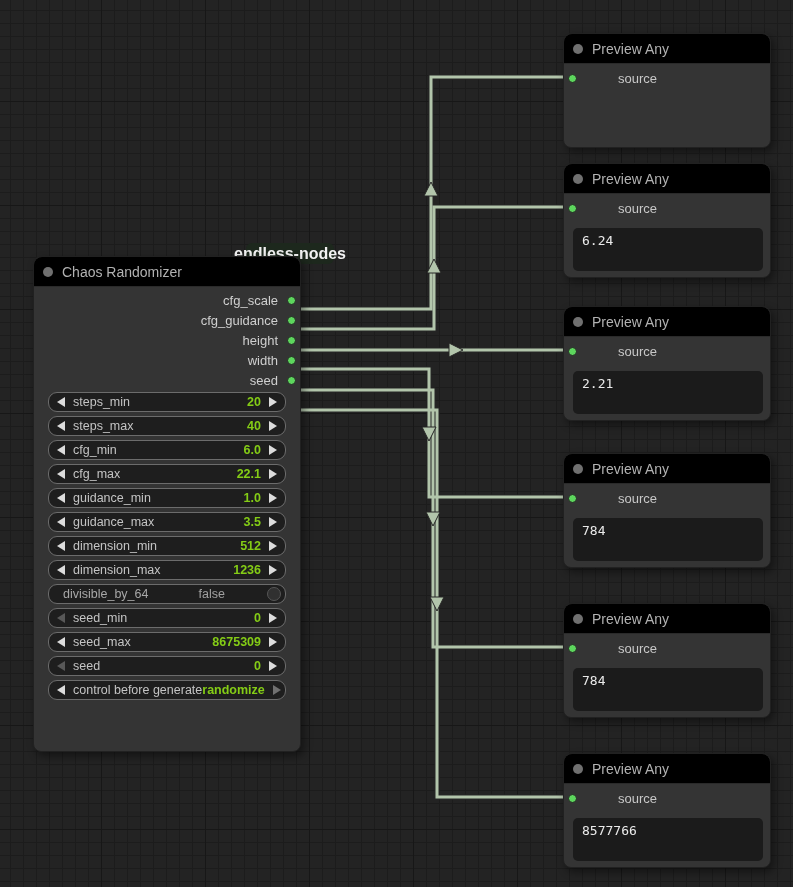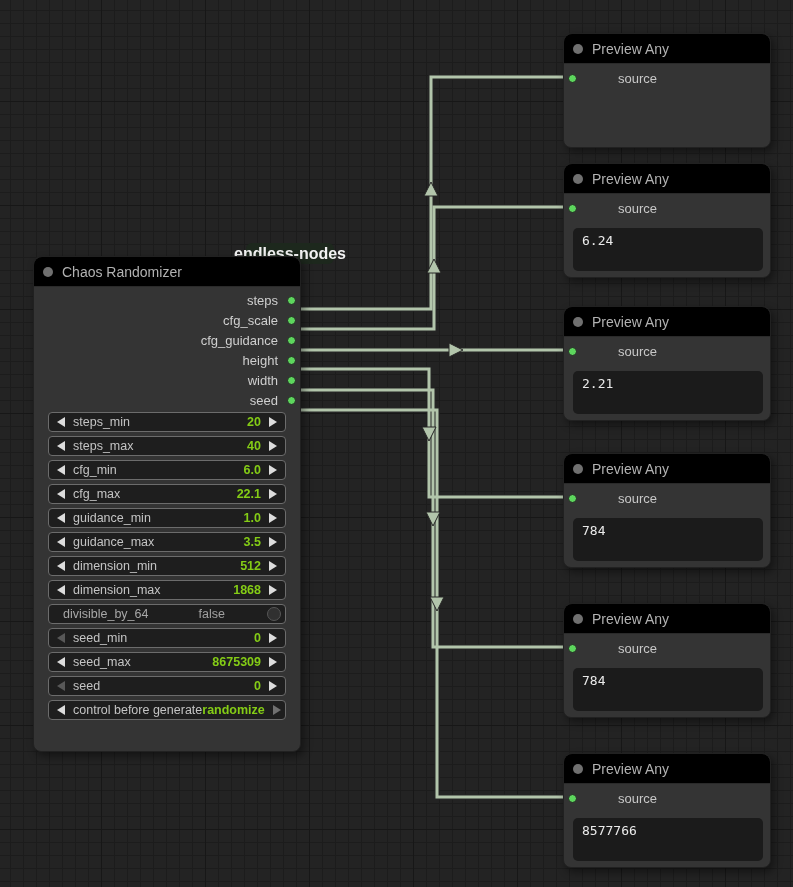--- a/index.html
+++ b/index.html
@@ -66,21 +66,21 @@
     padding-right:4px;
   }
   .out-slot .slot-label {
     color:#cfcfcf; font-size:13px; margin-right:9px;
   }
   .widgets { padding:2px 14px 0 14px; }
   .widget {
     height:20px; margin-bottom:4px;
     background:#1e1e1e;
     border:1px solid #6c6c6c;
-    border-radius:4px;
+    border-radius:9px;
     display:flex; align-items:center;
     padding:0 8px;
     font-size:12.5px;
   }
   .arr { width:0; height:0; flex:0 0 auto; }
   .arr-left  { border-top:5px solid transparent; border-bottom:5px solid transparent; border-right:8px solid #dcdcdc; }
   .arr-right { border-top:5px solid transparent; border-bottom:5px solid transparent; border-left:8px solid #dcdcdc; }
   .arr-left.dim  { border-right-color:#585858; }
   .arr-right.dim { border-left-color:#707070; }
   .wlabel { color:#c4c4c4; margin-left:8px; white-space:nowrap; }
@@ -151,24 +151,20 @@
     <span>endless-nodes</span>
   </div>
 
   <div class="node" id="chaos-node">
     <div class="node-header">
       <span class="collapse-dot"></span>
       <span class="node-title">Chaos Randomizer</span>
     </div>
     <div class="out-slots">
       <div class="out-slot">
-        <span class="slot-label">steps</span>
-        <span class="slot-dot"></span>
-      </div>
-      <div class="out-slot">
         <span class="slot-label">cfg_scale</span>
         <span class="slot-dot"></span>
       </div>
       <div class="out-slot">
         <span class="slot-label">cfg_guidance</span>
         <span class="slot-dot"></span>
       </div>
       <div class="out-slot">
         <span class="slot-label">height</span>
         <span class="slot-dot"></span>
@@ -222,21 +218,21 @@
       </div>
       <div class="widget">
         <span class="arr arr-left"></span>
         <span class="wlabel">dimension_min</span>
         <span class="wvalue">512</span>
         <span class="arr arr-right"></span>
       </div>
       <div class="widget">
         <span class="arr arr-left"></span>
         <span class="wlabel">dimension_max</span>
-        <span class="wvalue">1868</span>
+        <span class="wvalue">1236</span>
         <span class="arr arr-right"></span>
       </div>
       <div class="widget toggle-row">
         <span class="wlabel">divisible_by_64</span>
         <span class="wvalue">false</span>
         <span class="toggle-circle"></span>
       </div>
       <div class="widget">
         <span class="arr arr-left dim"></span>
         <span class="wlabel">seed_min</span>

